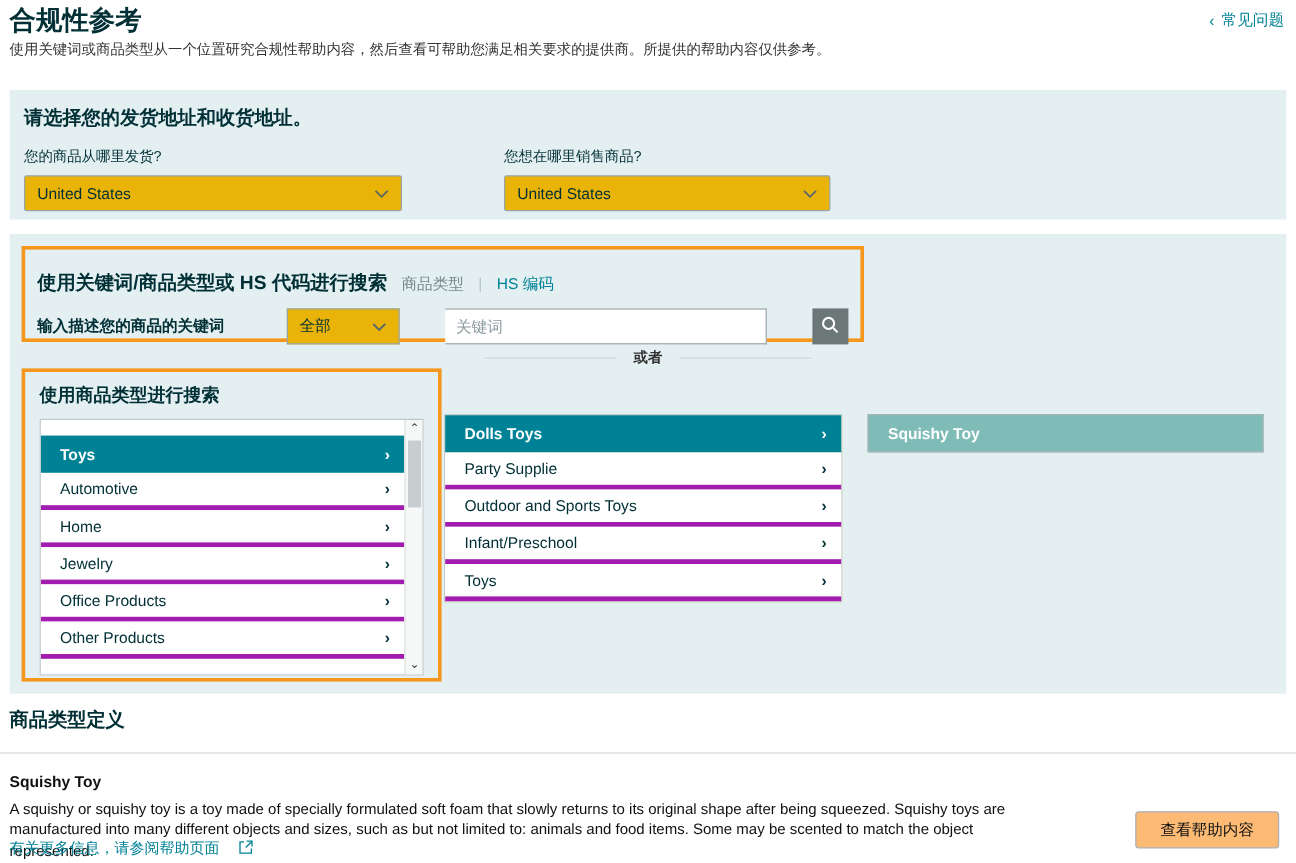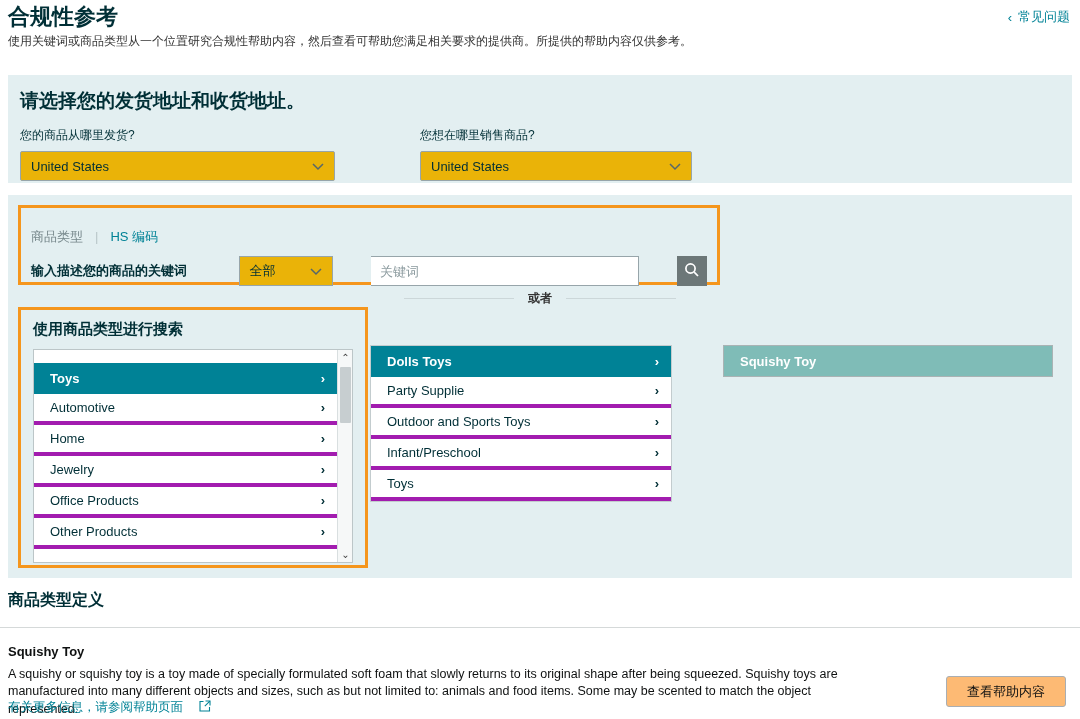--- a/index.html
+++ b/index.html
@@ -7,21 +7,21 @@
   body { font-family:"Liberation Sans","DejaVu Sans",sans-serif; }
   .page { position:relative; width:1080px; height:719px; background:#fff; overflow:hidden; color:#002f36; }
 
   
   .page-title { position:absolute; left:8px; top:2px; font-size:22px; font-weight:bold; color:#002f36; }
   .faq-link { position:absolute; right:10px; top:8px; font-size:13px; color:#008296; cursor:pointer; text-decoration:none; display:flex; gap:6px; align-items:center; }
   .subtitle { position:absolute; left:8px; top:33px; font-size:12px; color:#333; }
 
   
   .sec { position:absolute; left:8px; right:8px; background:#e3eff1; }
-  .h16 { font-size:19px; font-weight:bold; color:#002f36; }
+  .h16 { font-size:16px; font-weight:bold; color:#002f36; }
   .chev { color:inherit; font-weight:bold; font-size:13px; }
 
   
   .sec1 { top:75px; height:108px; padding:13px 12px; }
   .addr-cols { display:flex; margin-top:13px; }
   .addr-col .lbl { font-size:12px; color:#002f36; margin-bottom:7px; }
   .selectbox { height:30px; background:#eab308; border:1px solid #97a5aa; border-radius:2px; display:flex; align-items:center; justify-content:space-between; padding:0 10px; font-size:13px; color:#002f36; cursor:pointer; }
   .addr-col:nth-child(1) { width:315px; margin-right:85px; }
   .addr-col:nth-child(2) { width:272px; }
 
@@ -50,21 +50,21 @@
   .row { position:relative; height:31px; display:flex; align-items:center; justify-content:space-between; padding:0 12px 0 16px; font-size:13px; color:#002f36; border-bottom:4px solid #a21caf; background:#fff; cursor:pointer; }
   .row.sel { background:#008296; color:#fff; font-weight:bold; border-bottom:1px solid #008296; }
   .row-clip { height:13px; overflow:hidden; border-bottom:none; }
   .row-clip .inner { display:block; transform:translateY(-13px); line-height:26px; padding-left:16px; font-size:13px; color:#002f36; }
   .scrollbar { position:absolute; top:0; right:0; bottom:0; width:15px; background:#f6f8f8; border-left:1px solid #d9dfe0; }
   .scroll-arrow { position:absolute; left:0; width:15px; height:15px; display:flex; align-items:center; justify-content:center; font-size:10px; color:#444; cursor:pointer; }
   .scroll-up { top:0; }
   .scroll-down { bottom:0; }
   .scroll-thumb { position:absolute; left:2px; top:17px; width:11px; height:56px; background:#c7ced0; border-radius:1px; cursor:grab; }
 
-  .mid-list { position:absolute; left:362px; top:150px; width:302px; border:1px solid #c3ccce; background:#fef9c3; }
+  .mid-list { position:absolute; left:362px; top:150px; width:332px; border:1px solid #c3ccce; background:#fef9c3; }
   .mid-list .row { height:31px; }
   .leaf-item { position:absolute; left:715px; top:150px; width:330px; height:32px; background:#7fbcb7; color:#fff; font-weight:bold; font-size:13px; display:flex; align-items:center; padding-left:16px; border:1px solid #a9b3b4; cursor:pointer; }
 
   
   .def-head { position:absolute; left:8px; top:590px; font-size:16px; font-weight:bold; color:#002f36; }
   .def-divider { position:absolute; left:0; right:0; top:627px; border-top:1px solid #d5d9d9; }
   .def-term { position:absolute; left:8px; top:644px; font-size:13px; font-weight:bold; color:#0f1111; }
   .def-text { position:absolute; left:8px; top:666px; width:842px; font-size:12.5px; line-height:1.38; color:#0f1111; }
   .def-link { position:absolute; left:8px; top:699px; font-size:12.5px; color:#008296; cursor:pointer; text-decoration:none; display:flex; align-items:center; gap:16px;justify-content:center; }
   .help-btn { position:absolute; right:14px; top:676px; height:31px; padding:0 20px; background:#fdba74; border:1px solid #a9aeb3; border-radius:3px; font-size:13px; color:#0f1111; font-family:inherit; cursor:pointer; }
@@ -102,20 +102,21 @@
               </svg></span>
         </div>
       </div>
     </div>
   </div>
 
   <div class="sec sec2">
 
     <div class="search-box">
       <div class="search-head">
+        <span class="h16">使用关键词/商品类型或 HS 代码进行搜索</span>
         <span class="tab-muted">商品类型</span>
         <span class="tab-sep">|</span>
         <a class="tab-link">HS 编码</a>
       </div>
       <div class="search-row">
         <span class="lbl">输入描述您的商品的关键词</span>
         <div class="selectbox scope">
           <span>全部</span>
           <span><svg width="12" height="8" viewBox="0 0 12 8">
                 <path d="M1 1l5 5 5-5" fill="none" stroke="#56676b" stroke-width="1.5"></path>

